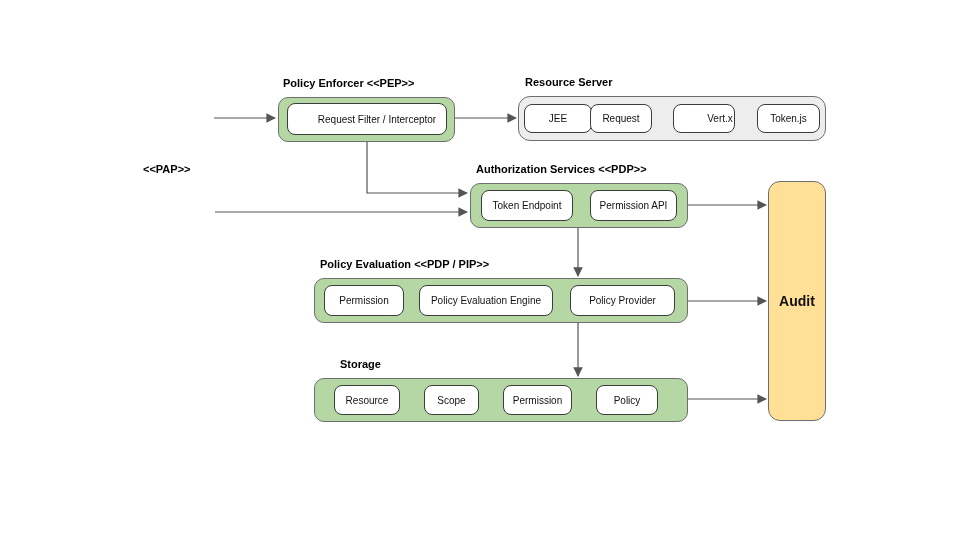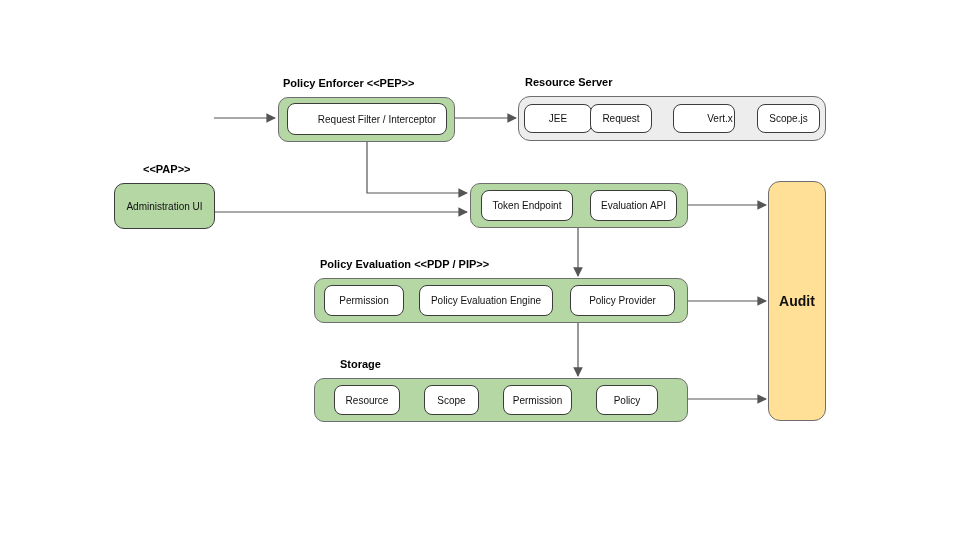--- a/index.html
+++ b/index.html
@@ -61,28 +61,28 @@
 
   <div class="title" style="left:283px;top:76px;">Policy Enforcer &lt;&lt;PEP&gt;&gt;</div>
   <div class="box container-green" style="left:278px;top:97px;width:177px;height:45px;"></div>
   <div class="box node-white" style="left:287px;top:103px;width:160px;height:32px;padding-left:20px;">Request Filter / Interceptor</div>
 
   <div class="title" style="left:525px;top:75px;">Resource Server</div>
   <div class="box container-gray" style="left:518px;top:96px;width:308px;height:45px;"></div>
   <div class="box node-white" style="left:524px;top:104px;width:68px;height:29px;">JEE</div>
   <div class="box node-white" style="left:590px;top:104px;width:62px;height:29px;">Request</div>
   <div class="box node-white" style="left:673px;top:104px;width:62px;height:29px;padding-left:32px;">Vert.x</div>
-  <div class="box node-white" style="left:757px;top:104px;width:63px;height:29px;">Scope.js</div>
+  <div class="box node-white" style="left:757px;top:104px;width:63px;height:29px;">Token.js</div>
 
   <div class="title" style="left:143px;top:162px;">&lt;&lt;PAP&gt;&gt;</div>
-  <div class="box node-green" style="left:114px;top:183px;width:101px;height:46px;">Administration UI</div>
 
+  <div class="title" style="left:476px;top:162px;">Authorization Services &lt;&lt;PDP&gt;&gt;</div>
   <div class="box container-green" style="left:470px;top:183px;width:218px;height:45px;"></div>
   <div class="box node-white" style="left:481px;top:190px;width:92px;height:31px;">Token Endpoint</div>
-  <div class="box node-white" style="left:590px;top:190px;width:87px;height:31px;">Evaluation API</div>
+  <div class="box node-white" style="left:590px;top:190px;width:87px;height:31px;">Permission API</div>
 
   <div class="title" style="left:320px;top:257px;">Policy Evaluation &lt;&lt;PDP / PIP&gt;&gt;</div>
   <div class="box container-green" style="left:314px;top:278px;width:374px;height:45px;"></div>
   <div class="box node-white" style="left:324px;top:285px;width:80px;height:31px;">Permission</div>
   <div class="box node-white" style="left:419px;top:285px;width:134px;height:31px;">Policy Evaluation Engine</div>
   <div class="box node-white" style="left:570px;top:285px;width:105px;height:31px;">Policy Provider</div>
 
   <div class="title" style="left:340px;top:357px;text-align:right;">Storage</div>
   <div class="box container-green" style="left:314px;top:378px;width:374px;height:44px;"></div>
   <div class="box node-white" style="left:334px;top:385px;width:66px;height:30px;">Resource</div>

